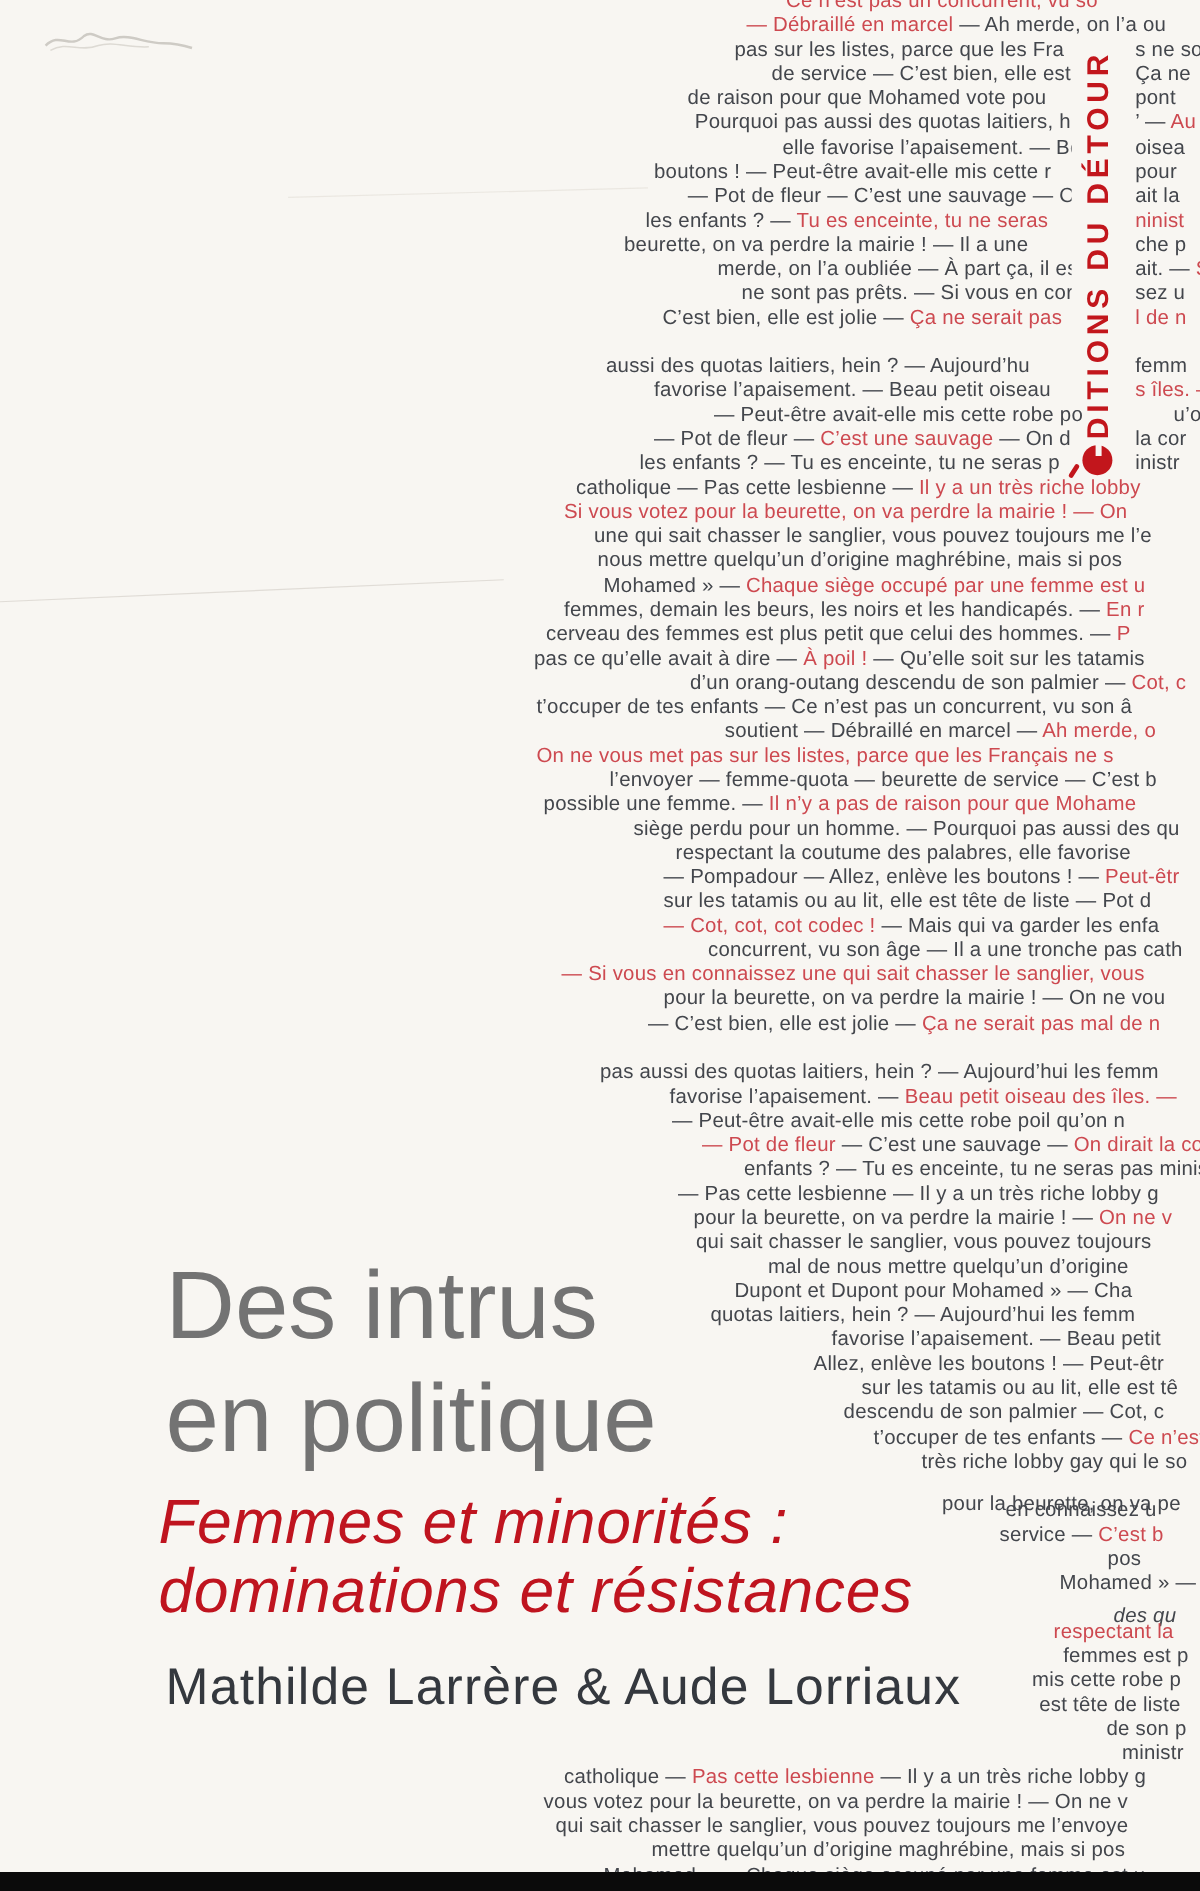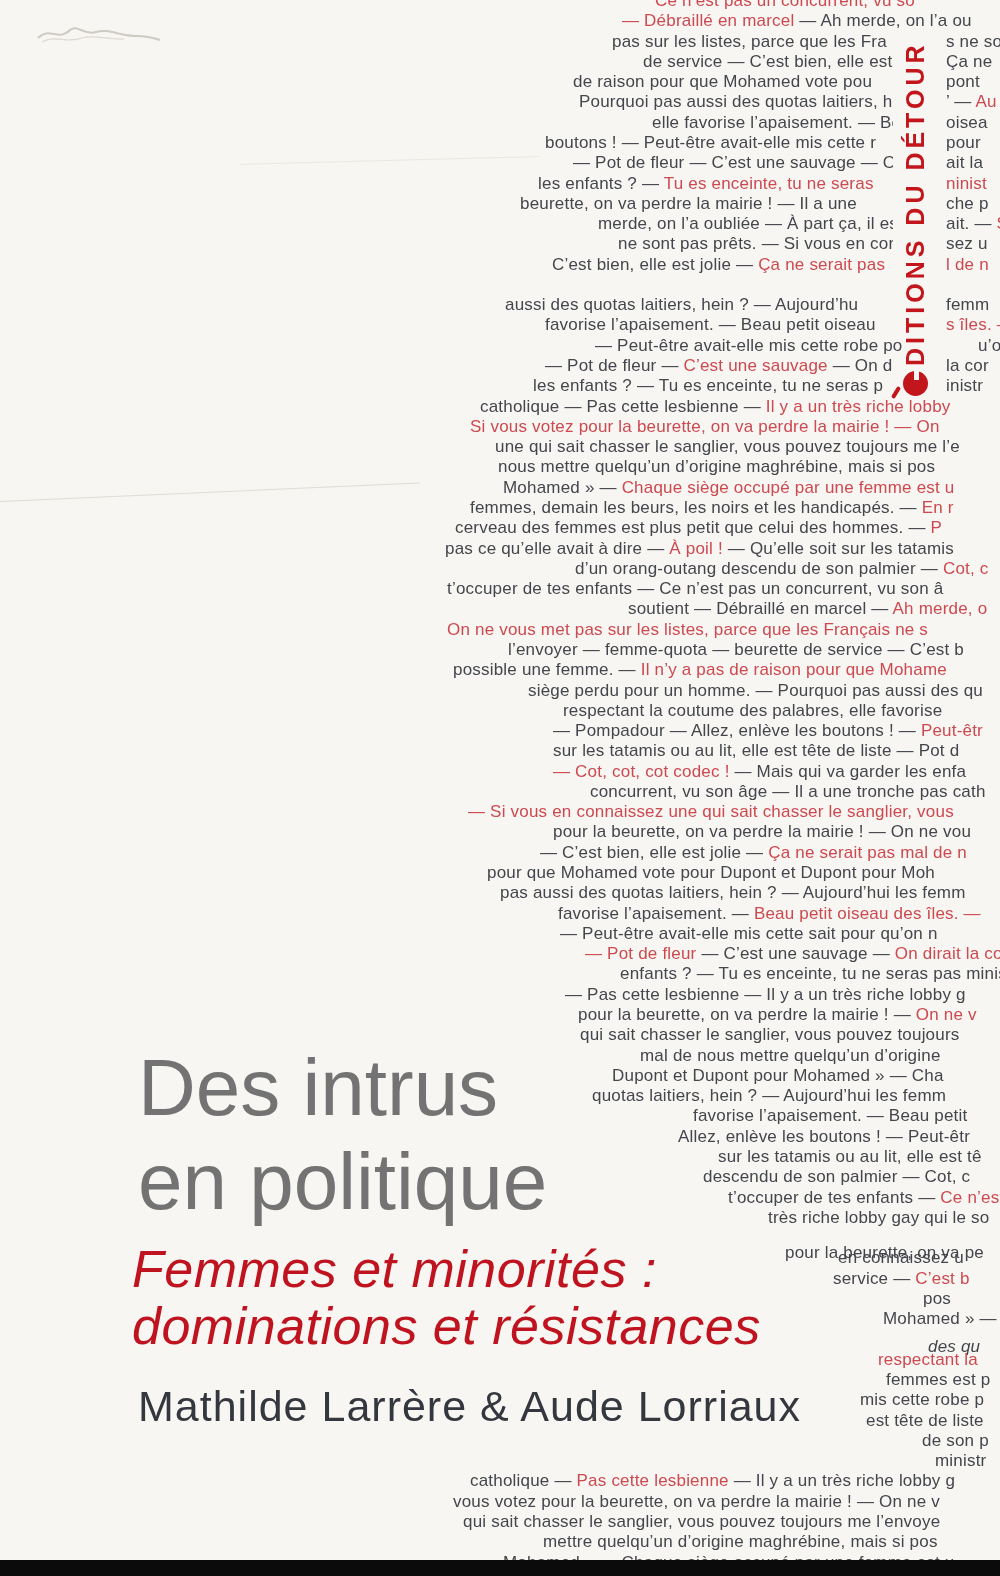--- a/index.html
+++ b/index.html
@@ -168,21 +168,21 @@
       <div class="qrow" style="top: 538px;">
         <div class="line" style="left: 445px;"><span class="sd">pas ce qu’elle avait à dire — </span><span class="sr">À poil !</span><span class="sd"> — Qu’elle soit sur les tatamis</span></div>
       </div>
       <div class="qrow" style="top: 558px;">
         <div class="line" style="left: 575px;"><span class="sd">d’un orang-outang descendu de son palmier — </span><span class="sr">Cot, c</span></div>
       </div>
       <div class="qrow" style="top: 578px;">
         <div class="line" style="left: 447px;"><span class="sd">t’occuper de tes enfants — Ce n’est pas un concurrent, vu son â</span></div>
       </div>
       <div class="qrow" style="top: 598px;">
-        <div class="line" style="left: 628px; text-align: right;"><span class="sd">soutient — Débraillé en marcel — </span><span class="sr">Ah merde, o</span></div>
+        <div class="line" style="left: 604px; text-align: right;"><span class="sd">soutient — Débraillé en marcel — </span><span class="sr">Ah merde, o</span></div>
       </div>
       <div class="qrow" style="top: 619px;">
         <div class="line" style="left: 447px;"><span class="sr">On ne vous met pas sur les listes, parce que les Français ne s</span></div>
       </div>
       <div class="qrow" style="top: 639px;">
         <div class="line" style="left: 508px;"><span class="sd">l’envoyer — femme-quota — beurette de service — C’est b</span></div>
       </div>
       <div class="qrow" style="top: 659px;">
         <div class="line" style="left: 453px;"><span class="sd">possible une femme. — </span><span class="sr">Il n’y a pas de raison pour que Mohame</span></div>
       </div>
@@ -206,31 +206,28 @@
       </div>
       <div class="qrow" style="top: 801px;">
         <div class="line" style="left: 468px;"><span class="sr">— Si vous en connaissez une qui sait chasser le sanglier, vous</span></div>
       </div>
       <div class="qrow" style="top: 821px;">
         <div class="line" style="left: 553px;"><span class="sd">pour la beurette, on va perdre la mairie ! — On ne vou</span></div>
       </div>
       <div class="qrow" style="top: 842px;">
         <div class="line" style="left: 540px;"><span class="sd">— C’est bien, elle est jolie — </span><span class="sr">Ça ne serait pas mal de n</span></div>
       </div>
-      <div class="qrow" style="top: 862px;">
-        <div class="line" style="left: 487px;"><span class="sd">pour que Mohamed vote pour Dupont et Dupont pour Moh</span></div>
-      </div>
       <div class="qrow" style="top: 882px;">
         <div class="line" style="left: 500px;"><span class="sd">pas aussi des quotas laitiers, hein ? — Aujourd’hui les femm</span></div>
       </div>
       <div class="qrow" style="top: 903px;">
         <div class="line" style="left: 558px;"><span class="sd">favorise l’apaisement. — </span><span class="sr">Beau petit oiseau des îles. —</span></div>
       </div>
       <div class="qrow" style="top: 923px;">
-        <div class="line" style="left: 560px;"><span class="sd">— Peut-être avait-elle mis cette sait pour qu’on n</span></div>
+        <div class="line" style="left: 560px;"><span class="sd">— Peut-être avait-elle mis cette robe poil qu’on n</span></div>
       </div>
       <div class="qrow" style="top: 943px;">
         <div class="line" style="left: 585px;"><span class="sr">— Pot de fleur</span><span class="sd"> — C’est une sauvage — </span><span class="sr">On dirait la co</span></div>
       </div>
       <div class="qrow" style="top: 963px;">
         <div class="line" style="left: 620px;"><span class="sd">enfants ? — Tu es enceinte, tu ne seras pas ministr</span></div>
       </div>
       <div class="qrow" style="top: 984px;">
         <div class="line" style="left: 565px;"><span class="sd">— Pas cette lesbienne — Il y a un très riche lobby g</span></div>
       </div>

